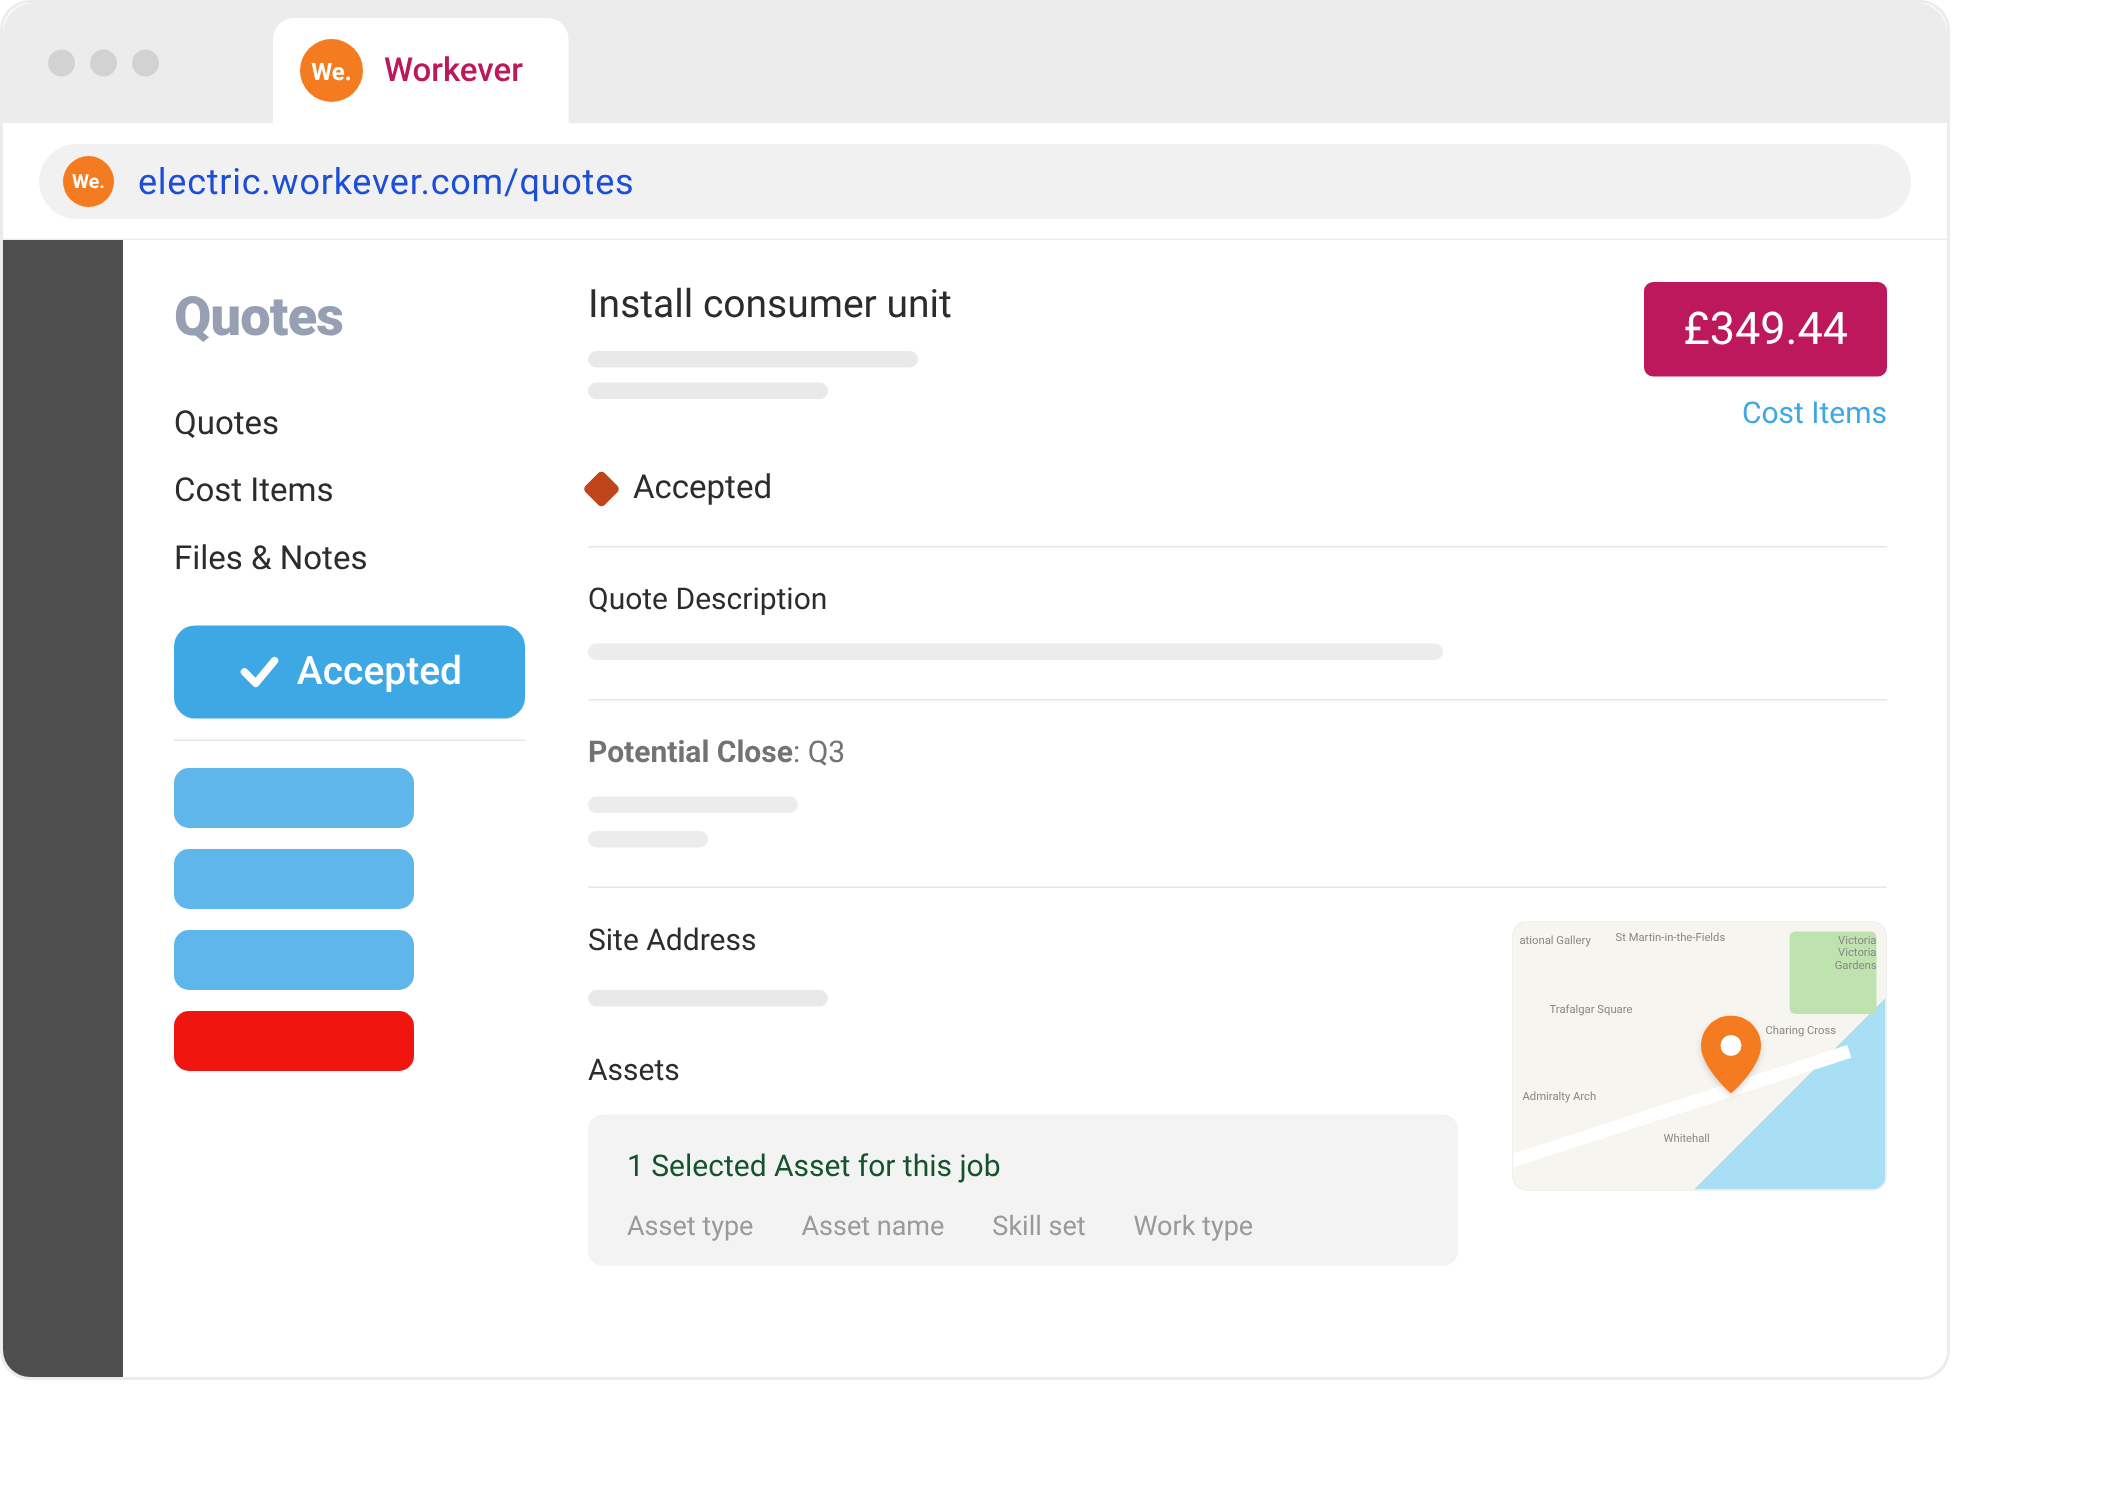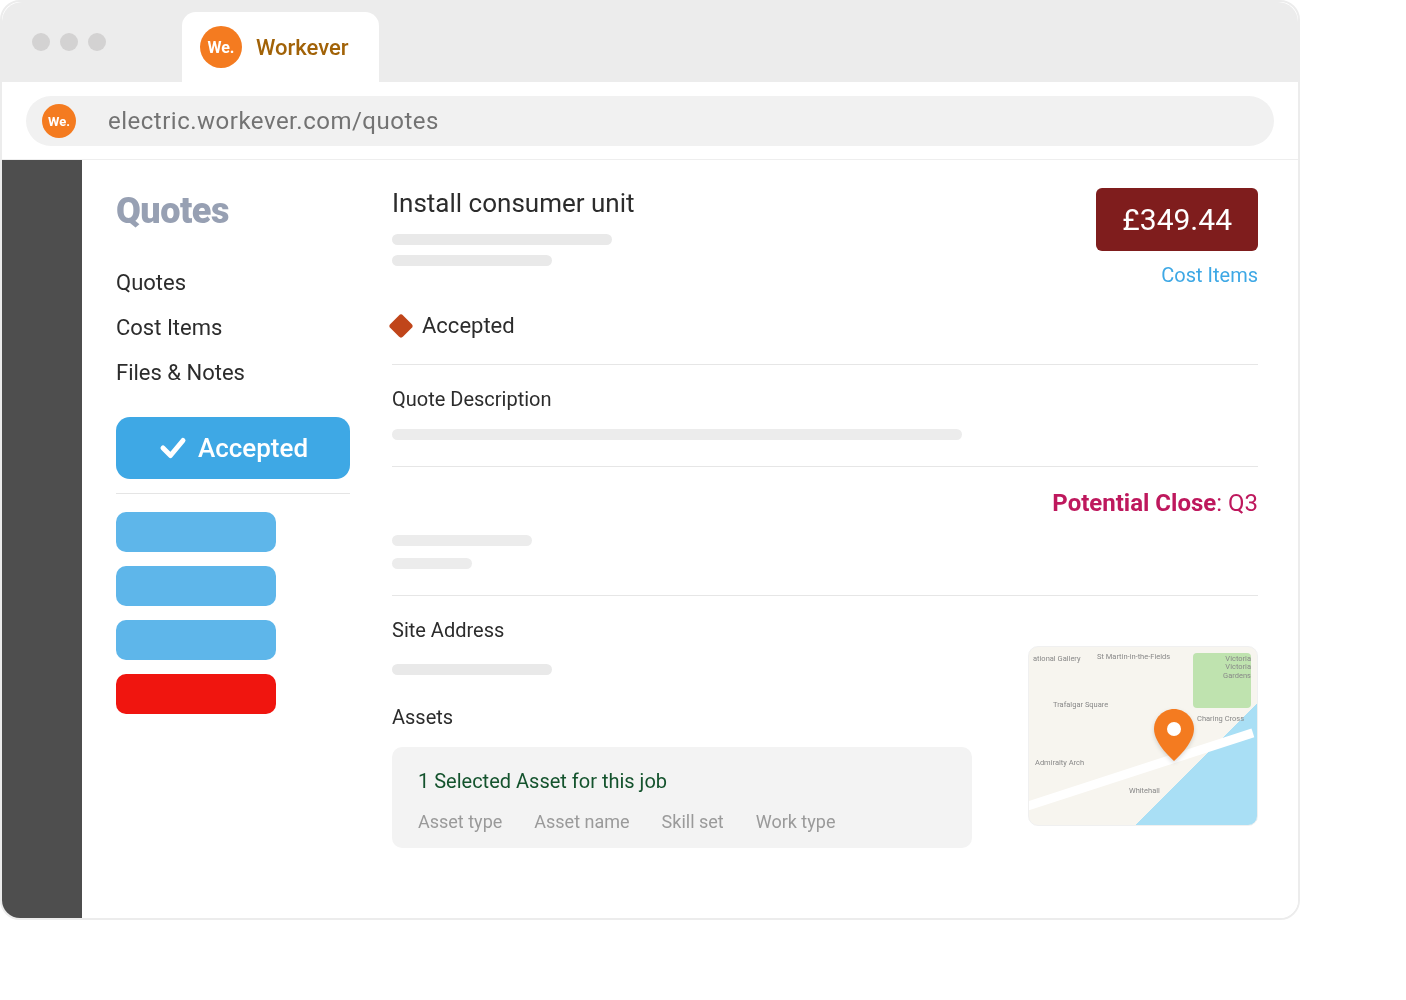--- a/index.html
+++ b/index.html
@@ -60,21 +60,21 @@
       background: #f47b20;
       display: flex;
       align-items: center;
       justify-content: center;
       color: #fff;
       font-size: 16px;
       font-weight: 700;
     }
     .tab-title {
       font-size: 22px;
-      color: #a16207;
+      color: #be185d;
       font-weight: 500;
     }
     .url-bar-row {
       height: 78px;
       padding: 14px 24px 14px 24px;
       background: #fff;
       border-bottom: 1px solid #eee;
     }
     .url-bar {
       height: 50px;
@@ -92,23 +92,22 @@
       background: #f47b20;
       display: flex;
       align-items: center;
       justify-content: center;
       color: #fff;
       font-size: 13px;
       font-weight: 700;
     }
     .url-text {
       font-size: 24px;
-      color: #737373;
+      color: #1d4ed8;
       letter-spacing: 0.5px;
-      margin-left: 16px;
     }
     .app-body {
       display: flex;
       height: calc(100% - 158px);
     }
     .side-rail {
       width: 80px;
       background: #4e4e4e;
       flex-shrink: 0;
     }
@@ -187,21 +186,21 @@
       background: #e9e9e9;
       border-radius: 6px;
       height: 11px;
     }
     .skel.w220 { width: 220px; margin-bottom: 10px; }
     .skel.w160 { width: 160px; }
     .price-box {
       text-align: right;
     }
     .total-badge {
-      background: #7f1d1d;
+      background: #be185d;
       color: #fff;
       font-size: 30px;
       padding: 14px 26px;
       border-radius: 6px;
       display: inline-block;
       font-weight: 400;
     }
     .cost-items-link {
       display: block;
       margin-top: 12px;
@@ -234,23 +233,22 @@
       color: #2c2c2c;
       margin-bottom: 18px;
     }
     .skel-long {
       height: 11px;
       background: #ececec;
       border-radius: 6px;
       width: 570px;
     }
     .field-line {
-      font-size: 24px;
-      color: #be185d;
-      text-align: right;
+      font-size: 20px;
+      color: #737373;
     }
     .field-line b { font-weight: 700; }
     .skel-medium {
       width: 140px;
       height: 11px;
       background: #ececec;
       border-radius: 6px;
       margin-top: 18px;
     }
     .skel-short {
@@ -260,28 +258,27 @@
       border-radius: 6px;
       margin-top: 12px;
     }
     .site-row {
       display: flex;
       justify-content: space-between;
       align-items: flex-start;
     }
     .site-left { flex: 1; }
     .map-thumb {
-      width: 230px;
+      width: 250px;
       height: 180px;
       border-radius: 10px;
       border: 1px solid #f0f0f0;
       position: relative;
       overflow: hidden;
       background: linear-gradient(135deg, #f7f5ef 0%, #f7f5ef 70%, #a9dff5 70%, #a9dff5 100%);
-      margin-top: 28px;
     }
     .map-green {
       position: absolute;
       right: 6px;
       top: 6px;
       width: 58px;
       height: 55px;
       background: #bfe3af;
       border-radius: 4px;
     }

